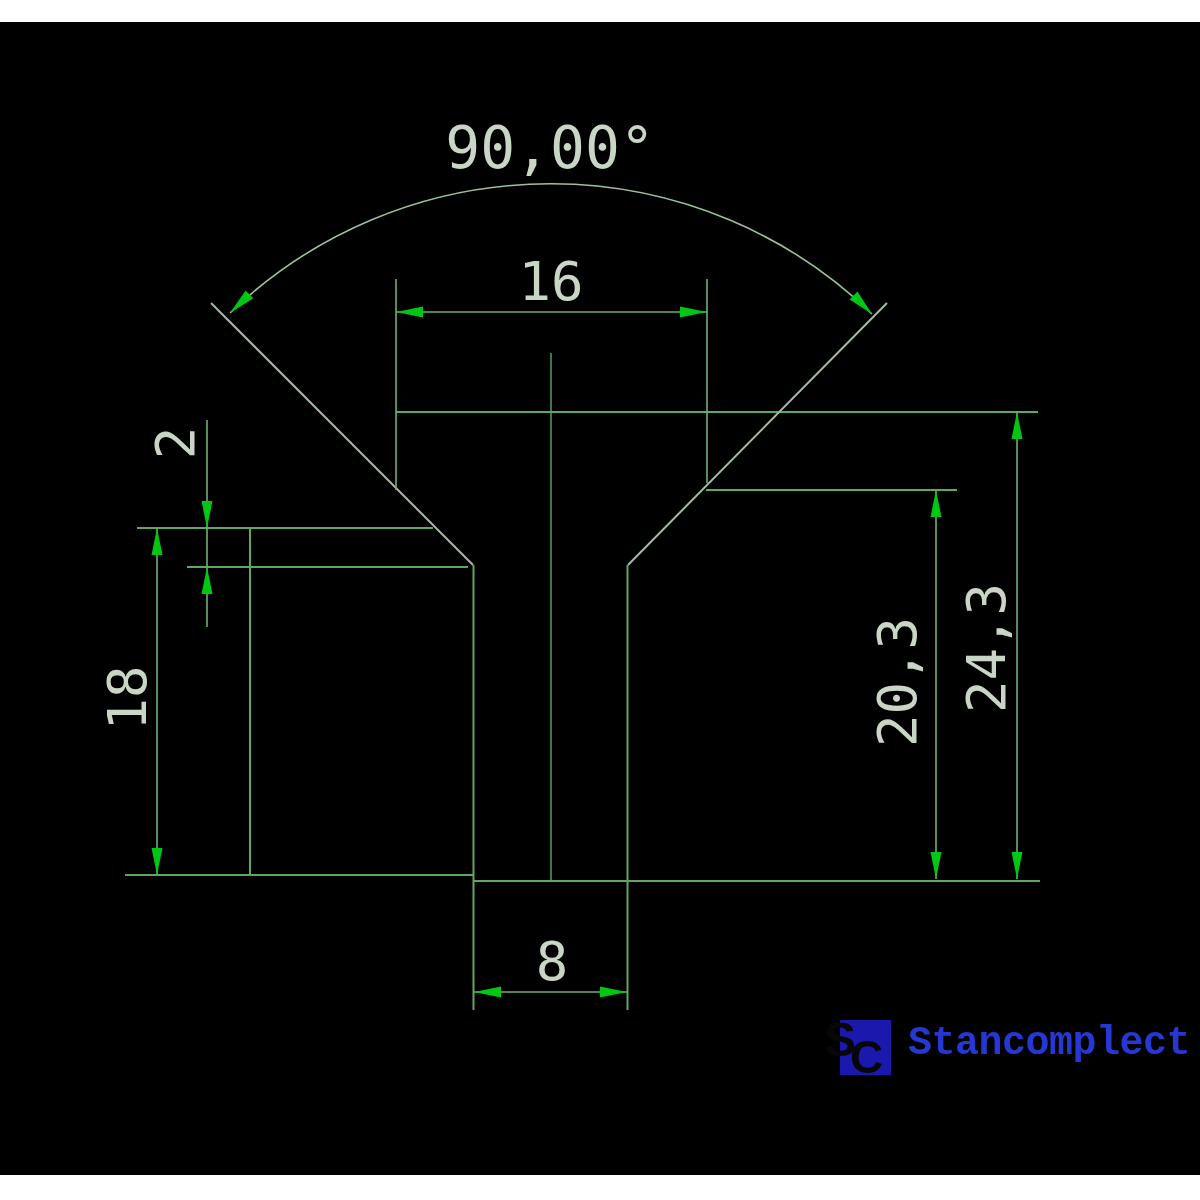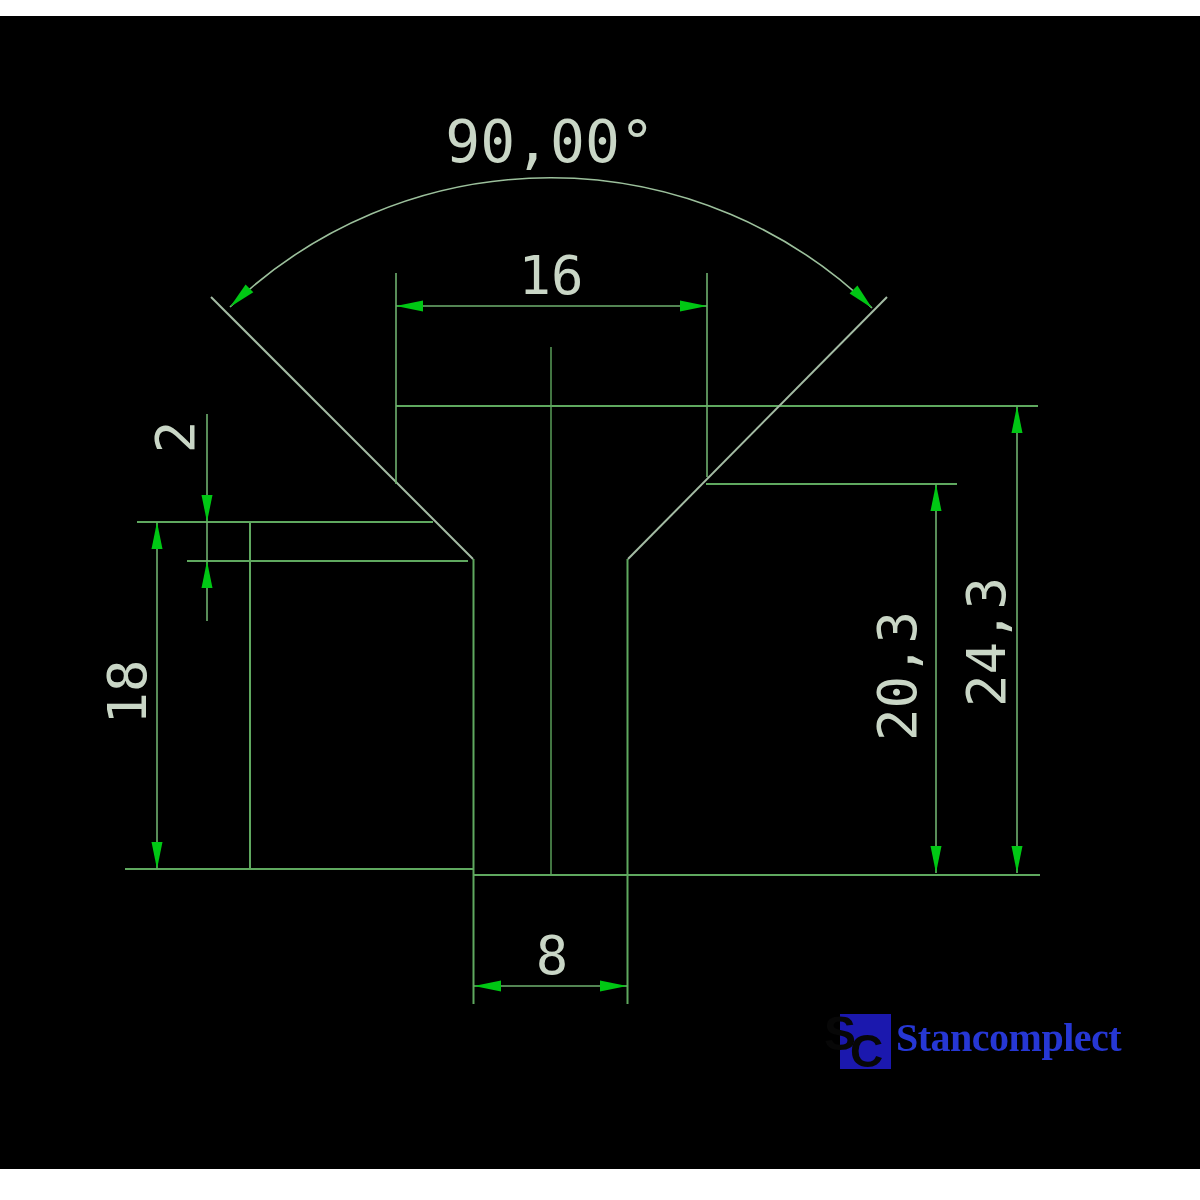--- a/index.html
+++ b/index.html
@@ -11,21 +11,21 @@
     --arrow-green:#00c714;
     --text-green:#c9d6c6;
     --logo-blue:#1b18ae;
     --logo-text-blue:#2637d4;
     --logo-letter-black:#070707;
   }
   *{margin:0;padding:0;box-sizing:border-box;}
   html,body{width:1200px;height:1200px;background:var(--page-background);overflow:hidden;}
   .canvas{
     position:relative;
-    margin-top:16px;
+    margin-top:22px;
     width:1200px;height:1153px;
     background:var(--canvas-background);
   }
   svg{position:absolute;left:0;top:0;}
   .obj{stroke:var(--line-green);stroke-width:2;fill:none;}
   .diag{stroke:var(--aux-green);stroke-width:2;fill:none;}
   .dim{stroke:var(--dim-green);stroke-width:1.6;fill:none;}
   .arc{stroke:#9cc09c;stroke-width:1.6;fill:none;}
   .cl{stroke:var(--line-green);stroke-width:1.4;fill:none;}
   .arrow{fill:var(--arrow-green);stroke:none;}
@@ -39,22 +39,22 @@
     line-height:1;
   }
   .cadtext.rot{transform:translate(-50%,-50%) rotate(-90deg);}
   .cadtext.lg{font-size:58px;}
   .logo{position:absolute;left:824px;top:996px;width:310px;height:64px;}
   .logo-square{position:absolute;left:16px;top:2px;width:51px;height:55px;background:var(--logo-blue);}
   .logo-letter{position:absolute;font-family:"Liberation Sans",sans-serif;font-weight:bold;color:var(--logo-letter-black);line-height:1;}
   .logo-letter.s{left:0px;top:-2px;font-size:48px;}
   .logo-letter.c{left:26px;top:16px;font-size:46px;}
   .logo-text{
-    position:absolute;left:72px;top:6px;
-    font-family:Liberation Serif, serif;font-weight:bold;
+    position:absolute;left:84px;top:6px;
+    font-family:Liberation Mono, monospace;font-weight:bold;
     font-size:40px;color:var(--logo-text-blue);letter-spacing:-0.5px;line-height:1;
   }
 </style>
 </head>
 <body>
 
 <div class="canvas">
 
   <svg width="1200" height="1153" viewBox="0 0 1200 1153">
 

